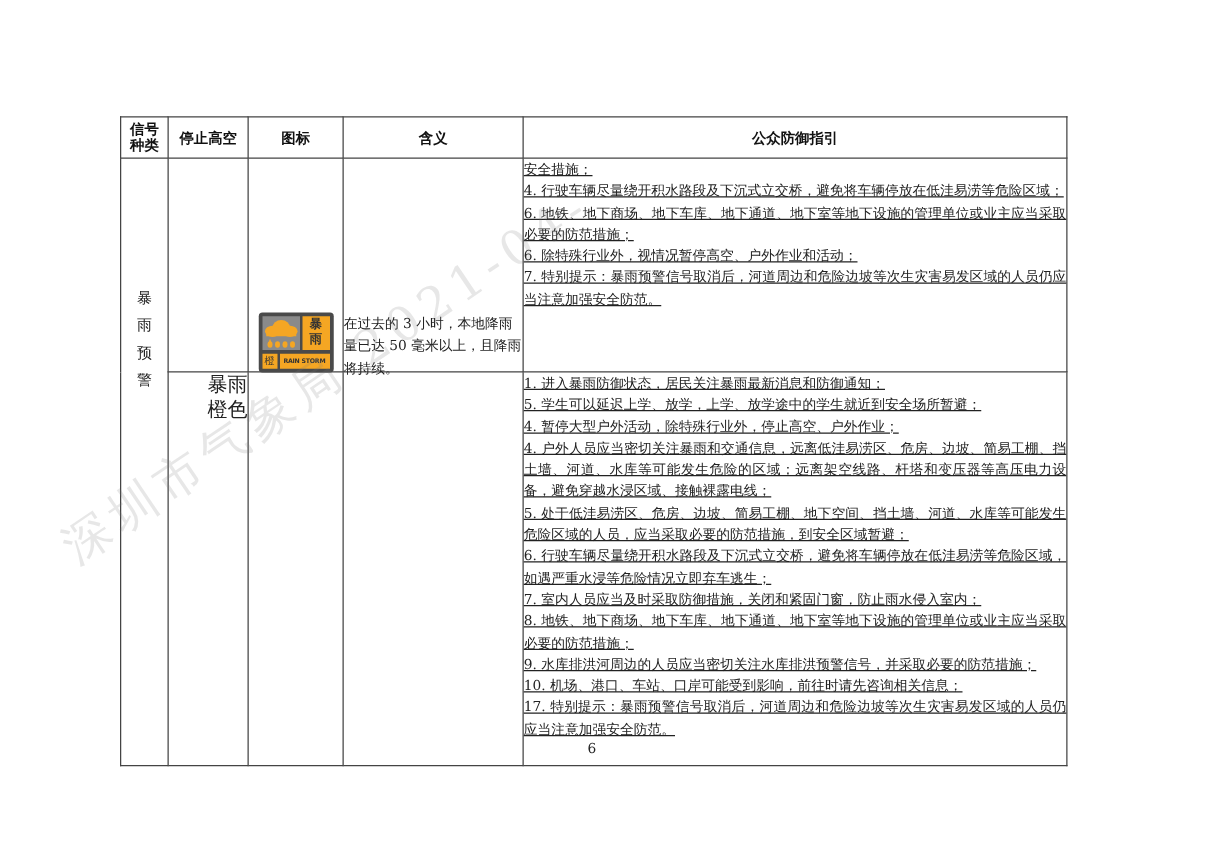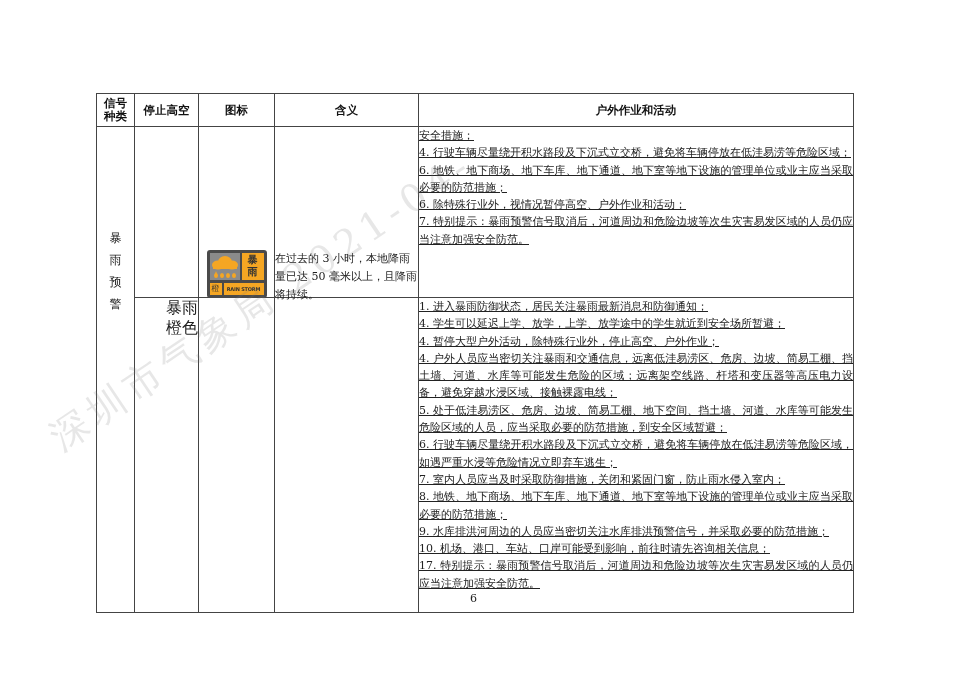--- a/index.html
+++ b/index.html
@@ -61,21 +61,21 @@
     </colgroup>
     <thead>
       <tr>
         <th class="c1">
           <span>信号</span><br>
           <span>种类</span>
         </th>
         <th>停止高空</th>
         <th>图标</th>
         <th>含义</th>
-        <th>户外作业和活动</th>
+        <th>公众防御指引</th>
       </tr>
     </thead>
     <tbody>
       <tr>
         <td class="type" rowspan="2">
           <div class="vert">
             <span>暴</span>
             <span>雨</span>
             <span>预</span>
             <span>警</span>
@@ -122,21 +122,21 @@
               <div class="rs-level-box">橙</div>
               <div class="rs-label-box">RAIN STORM</div>
             </div>
           </div>
         </td>
         <td class="meaning">
           <div class="meaning-inner">在过去的 3 小时，本地降雨量已达 50 毫米以上，且降雨将持续。</div>
         </td>
         <td class="guide">
           <p>1. 进入暴雨防御状态，居民关注暴雨最新消息和防御通知；</p>
-          <p>4. 学生可以延迟上学、放学，上学、放学途中的学生就近到安全场所暂避；</p>
+          <p>5. 学生可以延迟上学、放学，上学、放学途中的学生就近到安全场所暂避；</p>
           <p>4. 暂停大型户外活动，除特殊行业外，停止高空、户外作业；</p>
           <p>4. 户外人员应当密切关注暴雨和交通信息，远离低洼易涝区、危房、边坡、简易工棚、挡土墙、河道、水库等可能发生危险的区域；远离架空线路、杆塔和变压器等高压电力设备，避免穿越水浸区域、接触裸露电线；</p>
           <p>5. 处于低洼易涝区、危房、边坡、简易工棚、地下空间、挡土墙、河道、水库等可能发生危险区域的人员，应当采取必要的防范措施，到安全区域暂避；</p>
           <p>6. 行驶车辆尽量绕开积水路段及下沉式立交桥，避免将车辆停放在低洼易涝等危险区域，如遇严重水浸等危险情况立即弃车逃生；</p>
           <p>7. 室内人员应当及时采取防御措施，关闭和紧固门窗，防止雨水侵入室内；</p>
           <p>8. 地铁、地下商场、地下车库、地下通道、地下室等地下设施的管理单位或业主应当采取必要的防范措施；</p>
           <p>9. 水库排洪河周边的人员应当密切关注水库排洪预警信号，并采取必要的防范措施；</p>
           <p>10. 机场、港口、车站、口岸可能受到影响，前往时请先咨询相关信息；</p>
           <p>17. 特别提示：暴雨预警信号取消后，河道周边和危险边坡等次生灾害易发区域的人员仍应当注意加强安全防范。</p>
         </td>

